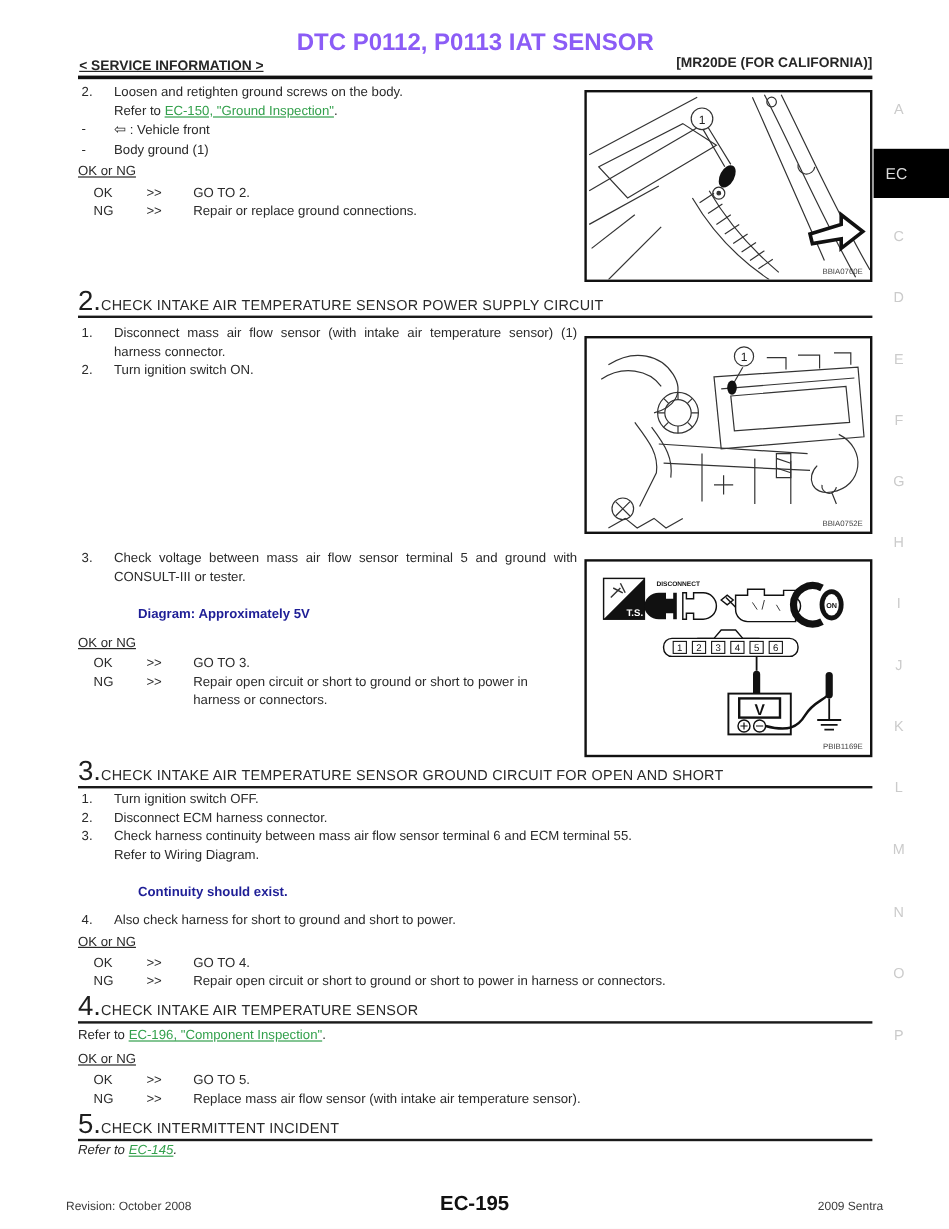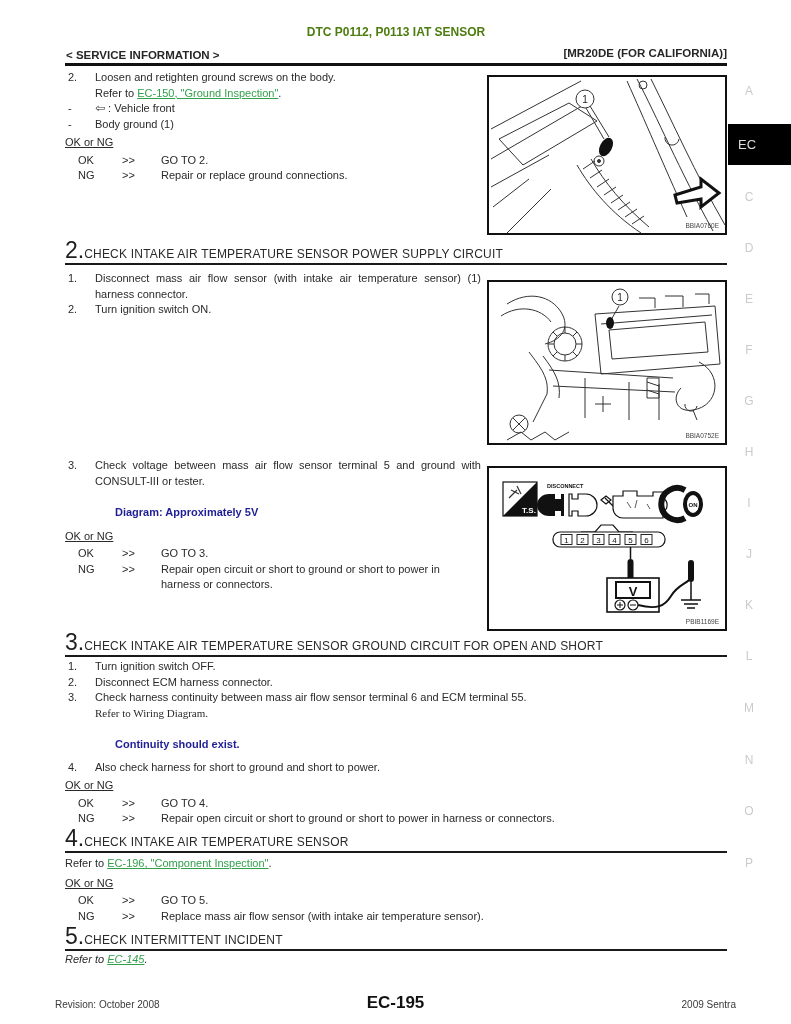--- a/index.html
+++ b/index.html
@@ -4,23 +4,23 @@
 <style>
   * { margin:0; padding:0; box-sizing:border-box; }
   body { background:#e8e8e8; font-family:"Liberation Sans", sans-serif; }
   .page {
     position:relative; width:791px; height:1024px; background:#ffffff;
     margin:0 auto; overflow:hidden; color:#262626;
     font-family:"Liberation Sans", sans-serif;
   }
   .title {
     position:absolute; left:65px; top:25px; width:662px;
-    text-align:center; font-size:12px; font-weight:bold; color:#4d7c0f;
-  }
-  .hdr-left { position:absolute; left:66px; top:49px; font-size:11.5px; font-weight:bold; }
+    text-align:center; font-size:20px; font-weight:bold; color:#8b5cf6;
+  }
+  .hdr-left { position:absolute; left:66px; top:49px; font-size:11.5px; font-weight:bold;text-decoration:underline; }
   .hdr-right { position:absolute; right:64px; top:47px; font-size:11.5px; font-weight:bold; }
   .hdr-rule { position:absolute; left:65px; top:63px; width:662px; height:3px; background:#111; }
 
   .txt { font-size:11px; line-height:15.5px; color:#2a2a2a; }
   .block { position:absolute; }
 
   .step { display:flex; }
   .step .num { width:30px; flex:0 0 30px; padding-left:3px; }
   .step .stext { flex:1; }
   .just .stext { text-align:justify; }
@@ -273,21 +273,21 @@
       <span class="stext">Turn ignition switch OFF.</span>
     </div>
     <div class="step">
       <span class="num">2.</span>
       <span class="stext">Disconnect ECM harness connector.</span>
     </div>
     <div class="step">
       <span class="num">3.</span>
       <span class="stext">Check harness continuity between mass air flow sensor terminal 6 and ECM terminal 55.</span>
     </div>
-    <div style="padding-left:30px;font-family:Liberation Serif, serif;">Refer to Wiring Diagram.</div>
+    <div style="padding-left:30px;">Refer to Wiring Diagram.</div>
     <div class="spec" style="margin-top:16px;">Continuity should exist.</div>
     <div class="step" style="margin-top:7px;">
       <span class="num">4.</span>
       <span class="stext">Also check harness for short to ground and short to power.</span>
     </div>
     <div class="okng" style="width:52px;">OK or NG</div>
     <div class="res" style="margin-top:2px;">
       <span class="rk">OK</span>
       <span class="ra">&gt;&gt;</span>
       <span class="rt">GO TO 4.</span>

